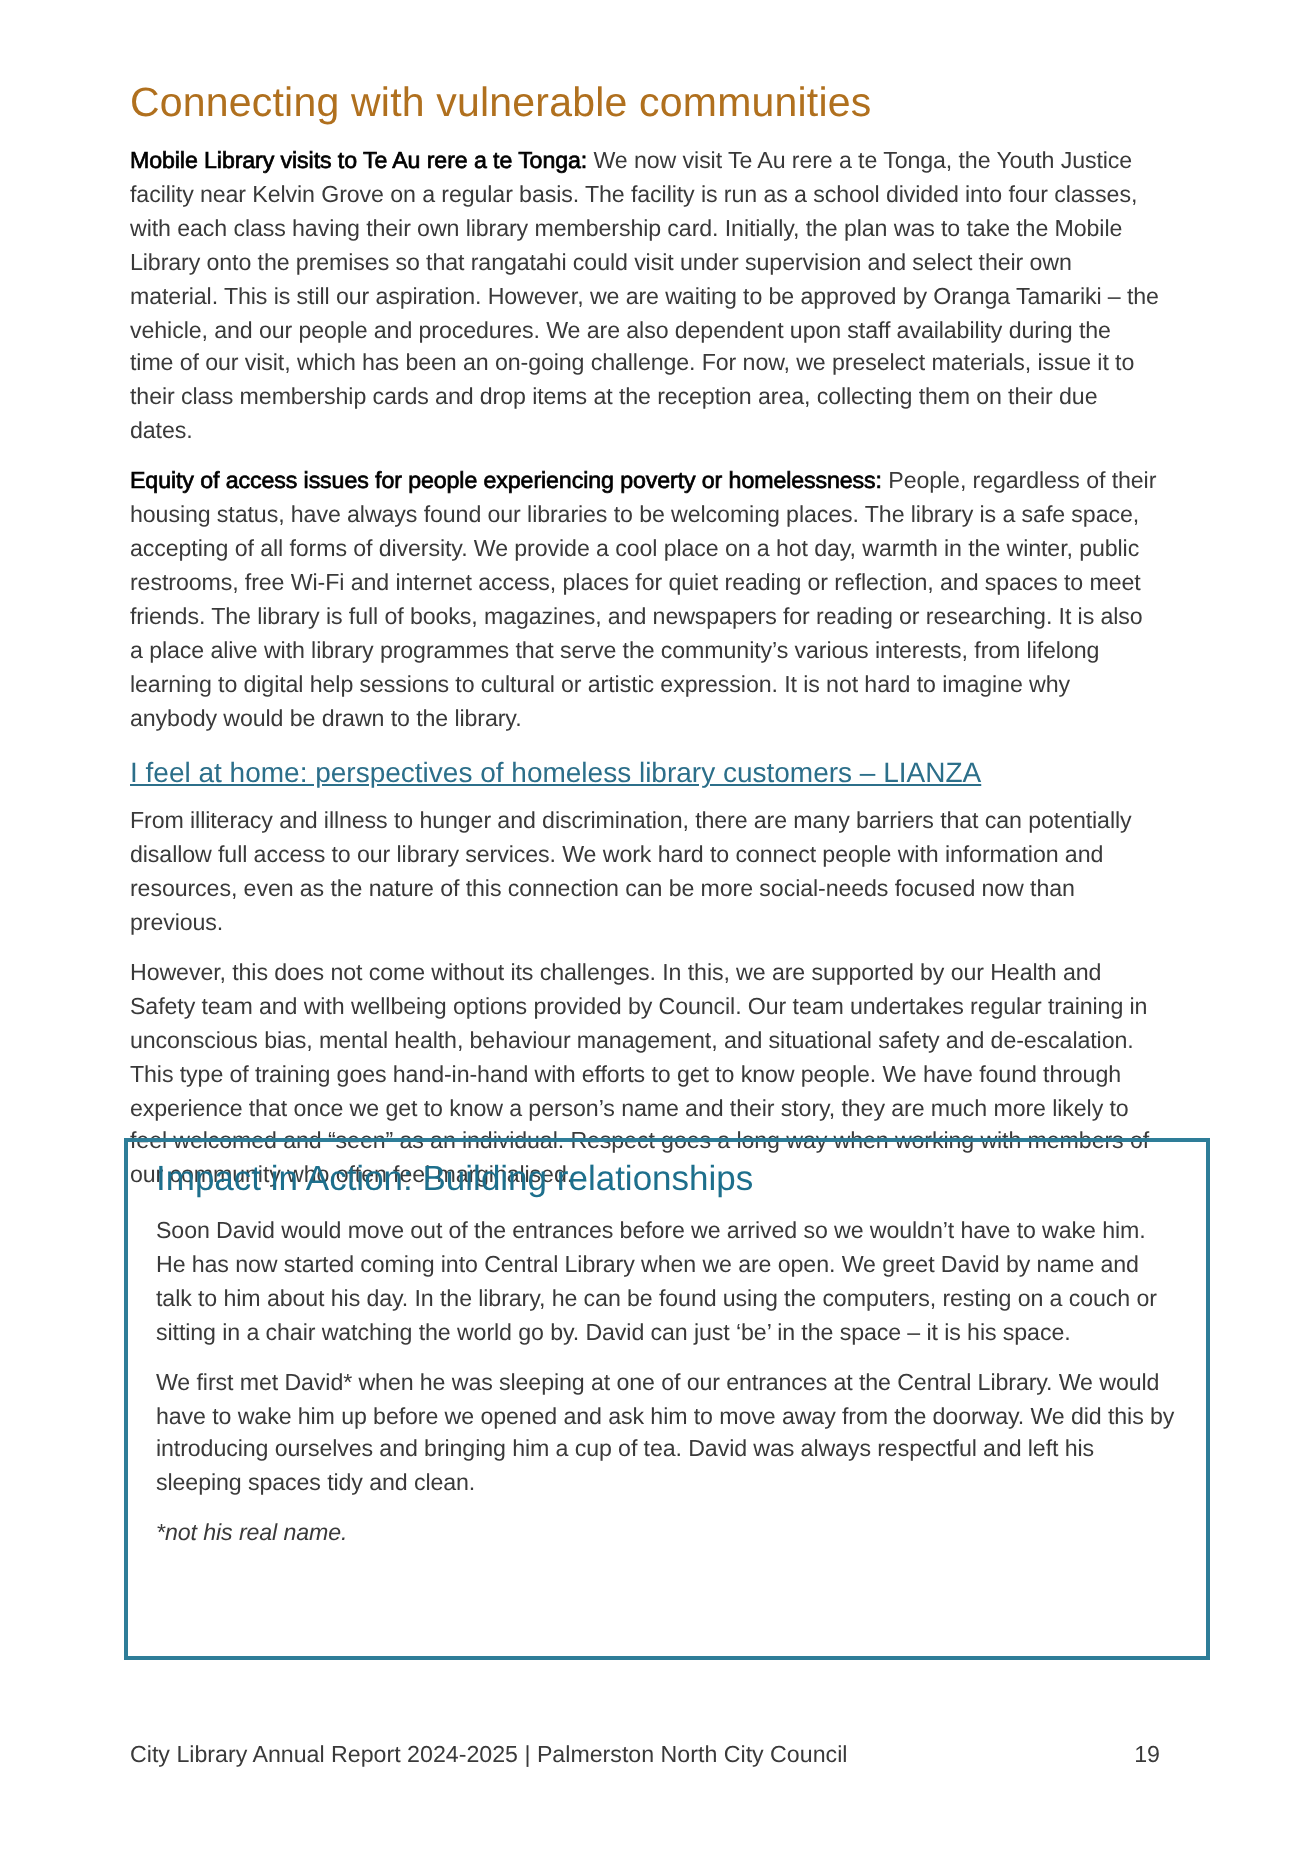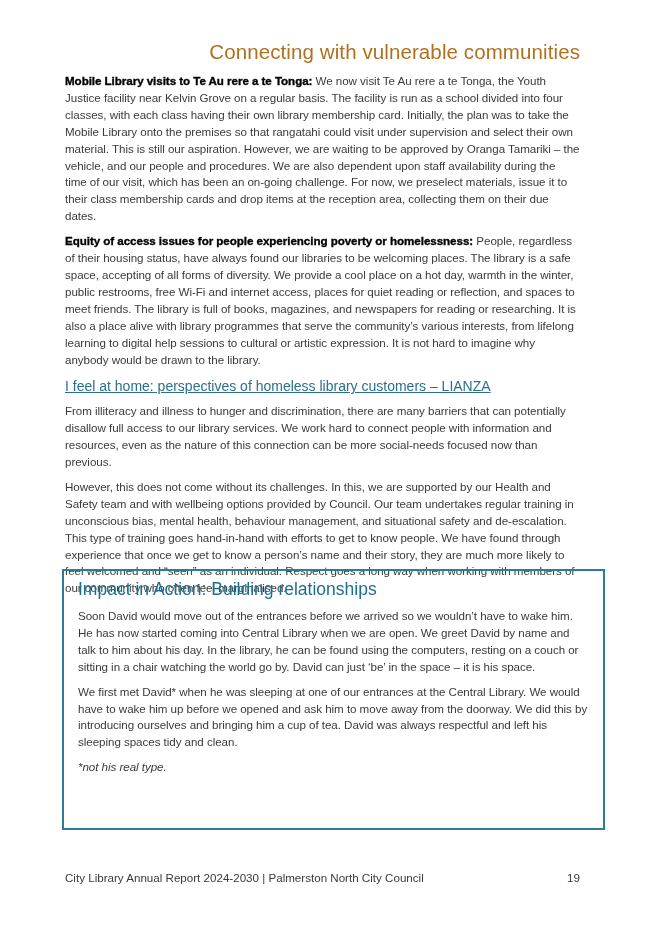--- a/index.html
+++ b/index.html
@@ -22,31 +22,30 @@
       width: 515px;
     }
     h1.section-title {
       font-family: "Liberation Sans", sans-serif;
       font-weight: normal;
       font-size: 20.5px;
       color: #b0701e;
       margin: 0 0 7px 0;
       line-height: 28px;
       letter-spacing: 0.1px;
-      text-align: right;
     }
     p {
       margin: 0 0 8px 0;
       font-size: 11.6px;
       line-height: 16.9px;
       letter-spacing: -0.05px;
     }
     .lead {
       color: #000000;
-      font-weight: bold;
+      font-weight: normal;
       -webkit-text-stroke: 0.35px #000;
     }
     a.ref-link {
       color: #2c6f8a;
       text-decoration: underline;
       font-size: 14px;
       line-height: 16.9px;
       display: inline-block;
       margin: 2px 0 8px 0;
     }
@@ -102,19 +101,19 @@
   <a class="ref-link" href="#">I feel at home: perspectives of homeless library customers – LIANZA</a>
 
   <p>From illiteracy and illness to hunger and discrimination, there are many barriers that can potentially disallow full access to our library services. We work hard to connect people with information and resources, even as the nature of this connection can be more social-needs focused now than previous.</p>
   <p>However, this does not come without its challenges. In this, we are supported by our Health and Safety team and with wellbeing options provided by Council. Our team undertakes regular training in unconscious bias, mental health, behaviour management, and situational safety and de-escalation. This type of training goes hand-in-hand with efforts to get to know people. We have found through experience that once we get to know a person’s name and their story, they are much more likely to feel welcomed and “seen” as an individual. Respect goes a long way when working with members of our community who often feel marginalised.</p>
 </div>
 
 <div class="impact-box">
   <h2>Impact in Action: Building relationships</h2>
   <p>Soon David would move out of the entrances before we arrived so we wouldn’t have to wake him. He has now started coming into Central Library when we are open. We greet David by name and talk to him about his day. In the library, he can be found using the computers, resting on a couch or sitting in a chair watching the world go by. David can just ‘be’ in the space – it is his space.</p>
   <p>We first met David* when he was sleeping at one of our entrances at the Central Library. We would have to wake him up before we opened and ask him to move away from the doorway. We did this by introducing ourselves and bringing him a cup of tea. David was always respectful and left his sleeping spaces tidy and clean.</p>
-  <p class="footnote">*not his real type.</p>
+  <p class="footnote">*not his real name.</p>
 </div>
 
 <div class="footer">
-  <span>City Library Annual Report 2024-2030 | Palmerston North City Council</span>
+  <span>City Library Annual Report 2024-2025 | Palmerston North City Council</span>
   <span>19</span>
 </div>
 
 </body></html>

